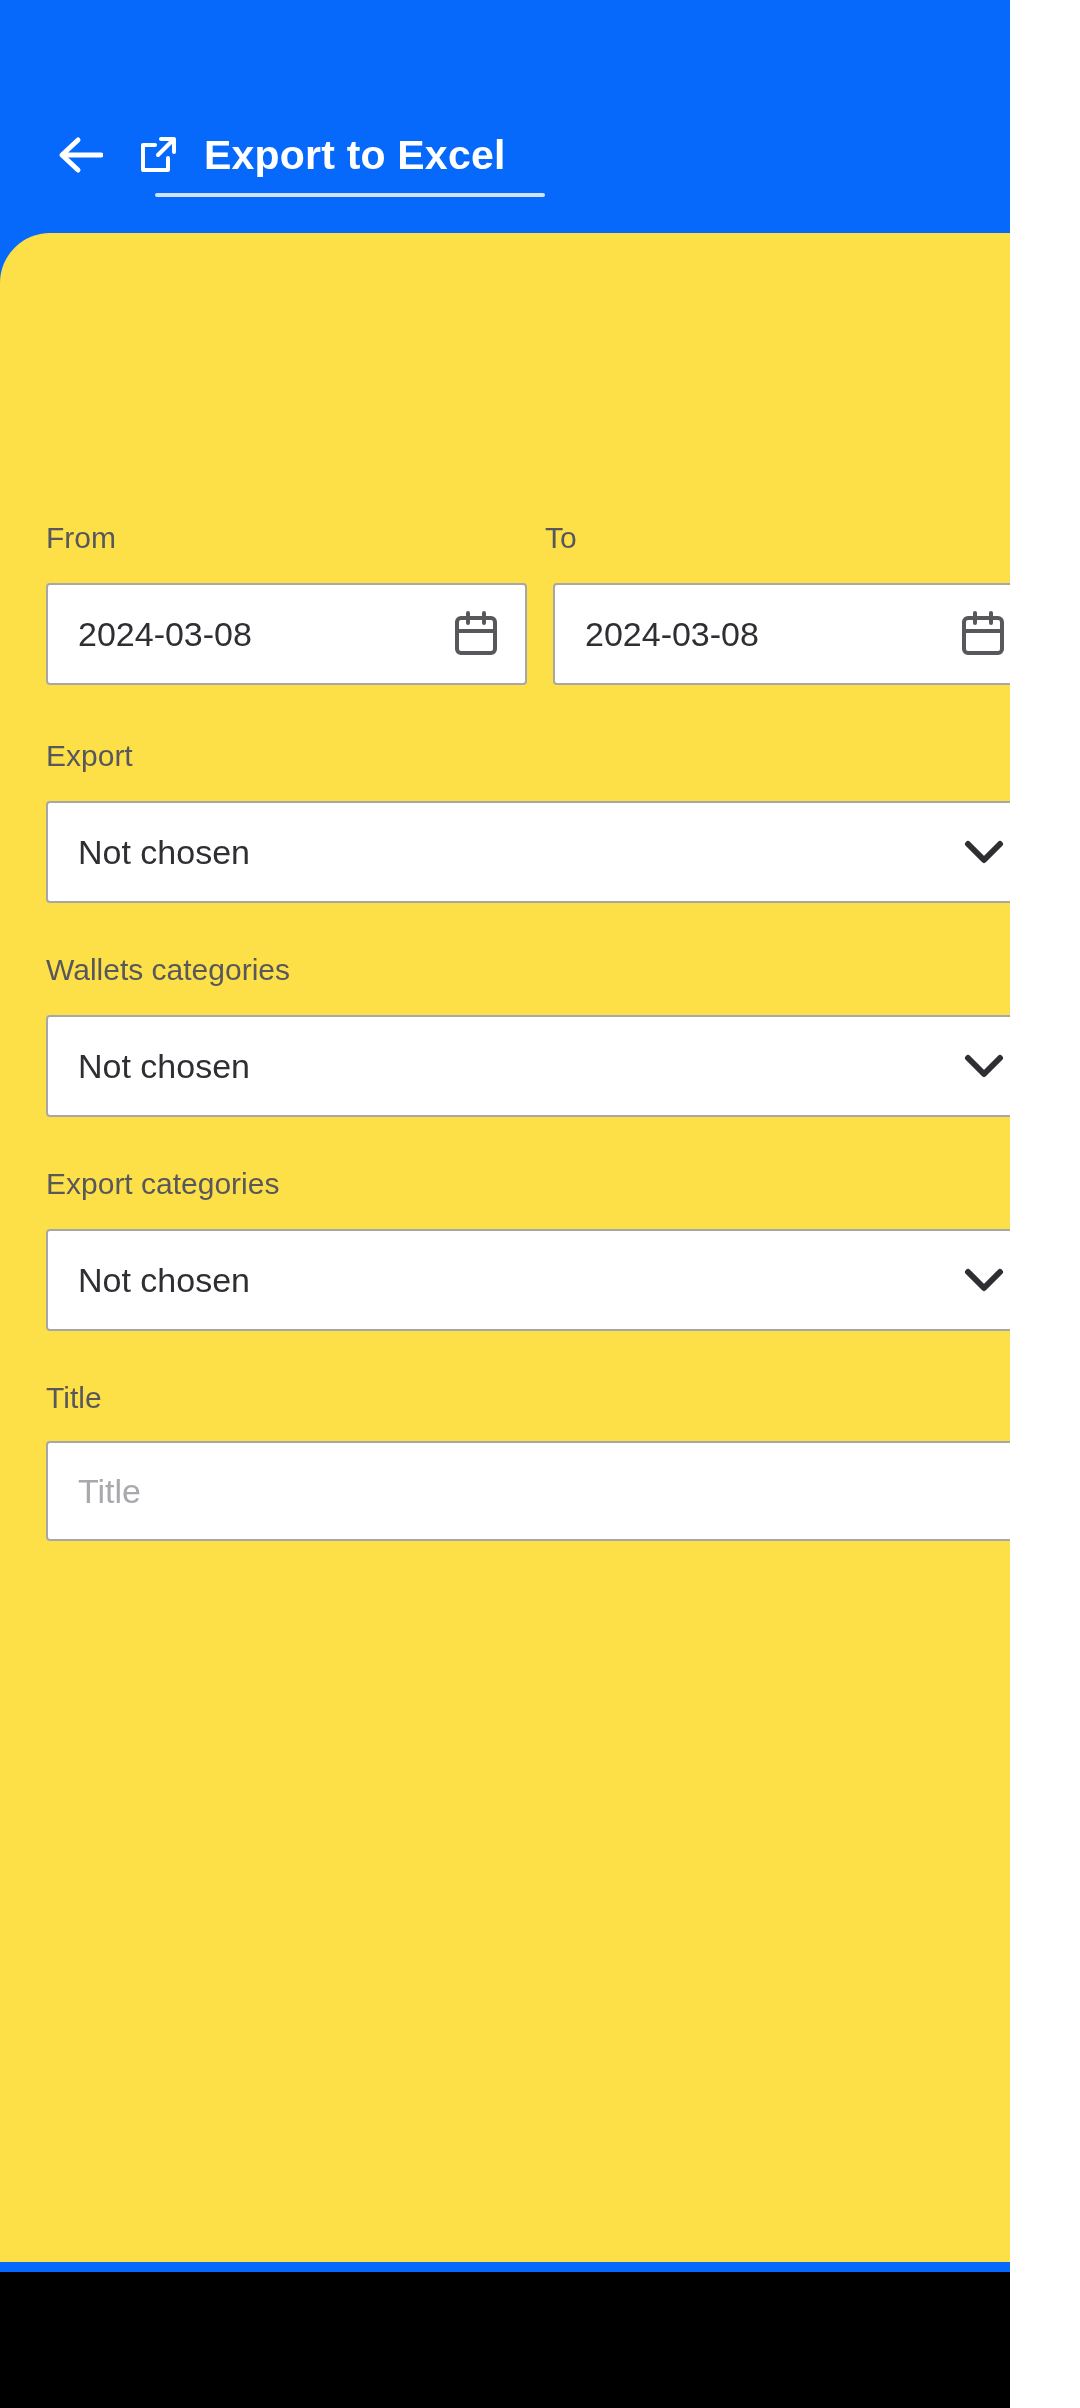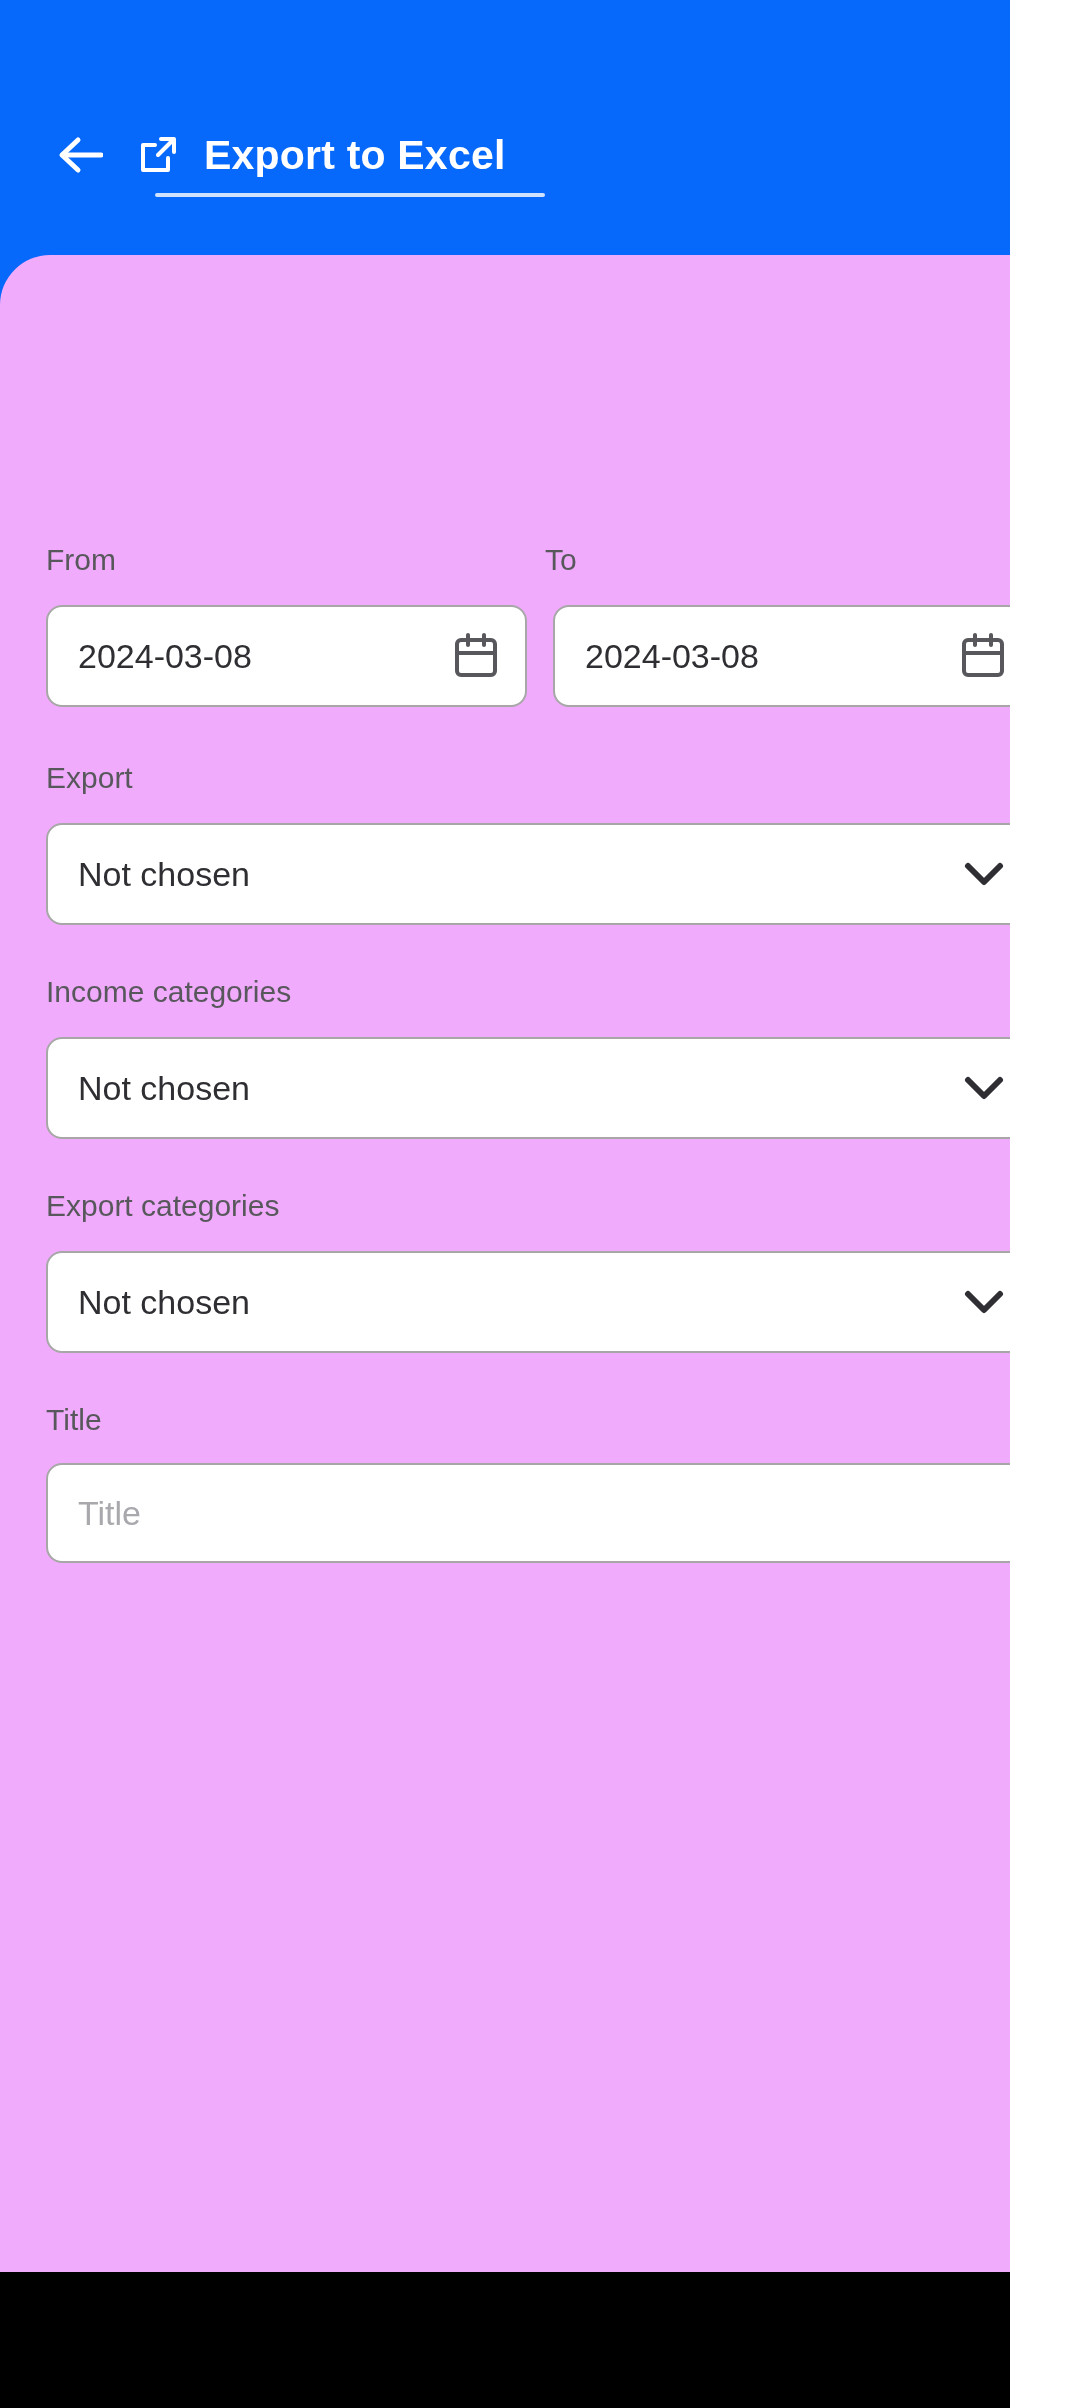--- a/index.html
+++ b/index.html
@@ -83,39 +83,39 @@
     width: 390px;
     height: 4px;
     background: #cfe2fe;
     border-radius: 2px;
   }
 
   
   .sheet {
     position: absolute;
     left: 0;
-    top: 255px;
+    top: 233px;
     width: 1080px;
     height: 2029px;
-    background: #f0abfc;
+    background: #fde047;
     border-top-left-radius: 50px;
     border-top-right-radius: 50px;
   }
 
   .field-label {
     color: #58585c;
     font-size: 30px;
     line-height: 1;
     font-weight: normal;
     white-space: nowrap;
   }
 
   .input-box {
     border: 2px solid #a7a7a7;
-    border-radius: 16px;
+    border-radius: 4px;
     background: #ffffff;
     display: flex;
     align-items: center;
     position: absolute;
     cursor: pointer;
   }
 
   .input-value {
     font-size: 34px;
     color: #2f2f33;
@@ -254,21 +254,21 @@
     <span class="field-label lbl-wallets">Export</span>
     <div class="input-box box-wallets">
       <span class="input-value">Not chosen</span>
       <span class="icon-slot">
         <svg width="40" height="26" viewBox="0 0 40 26" fill="none">
           <path d="M4 5 L20 21 L36 5" stroke="#2f2f33" stroke-width="6" stroke-linecap="round" stroke-linejoin="round"></path>
         </svg>
       </span>
     </div>
 
-    <span class="field-label lbl-income">Income categories</span>
+    <span class="field-label lbl-income">Wallets categories</span>
     <div class="input-box box-income">
       <span class="input-value">Not chosen</span>
       <span class="icon-slot">
         <svg width="40" height="26" viewBox="0 0 40 26" fill="none">
           <path d="M4 5 L20 21 L36 5" stroke="#2f2f33" stroke-width="6" stroke-linecap="round" stroke-linejoin="round"></path>
         </svg>
       </span>
     </div>
 
     <span class="field-label lbl-expense">Export categories</span>

